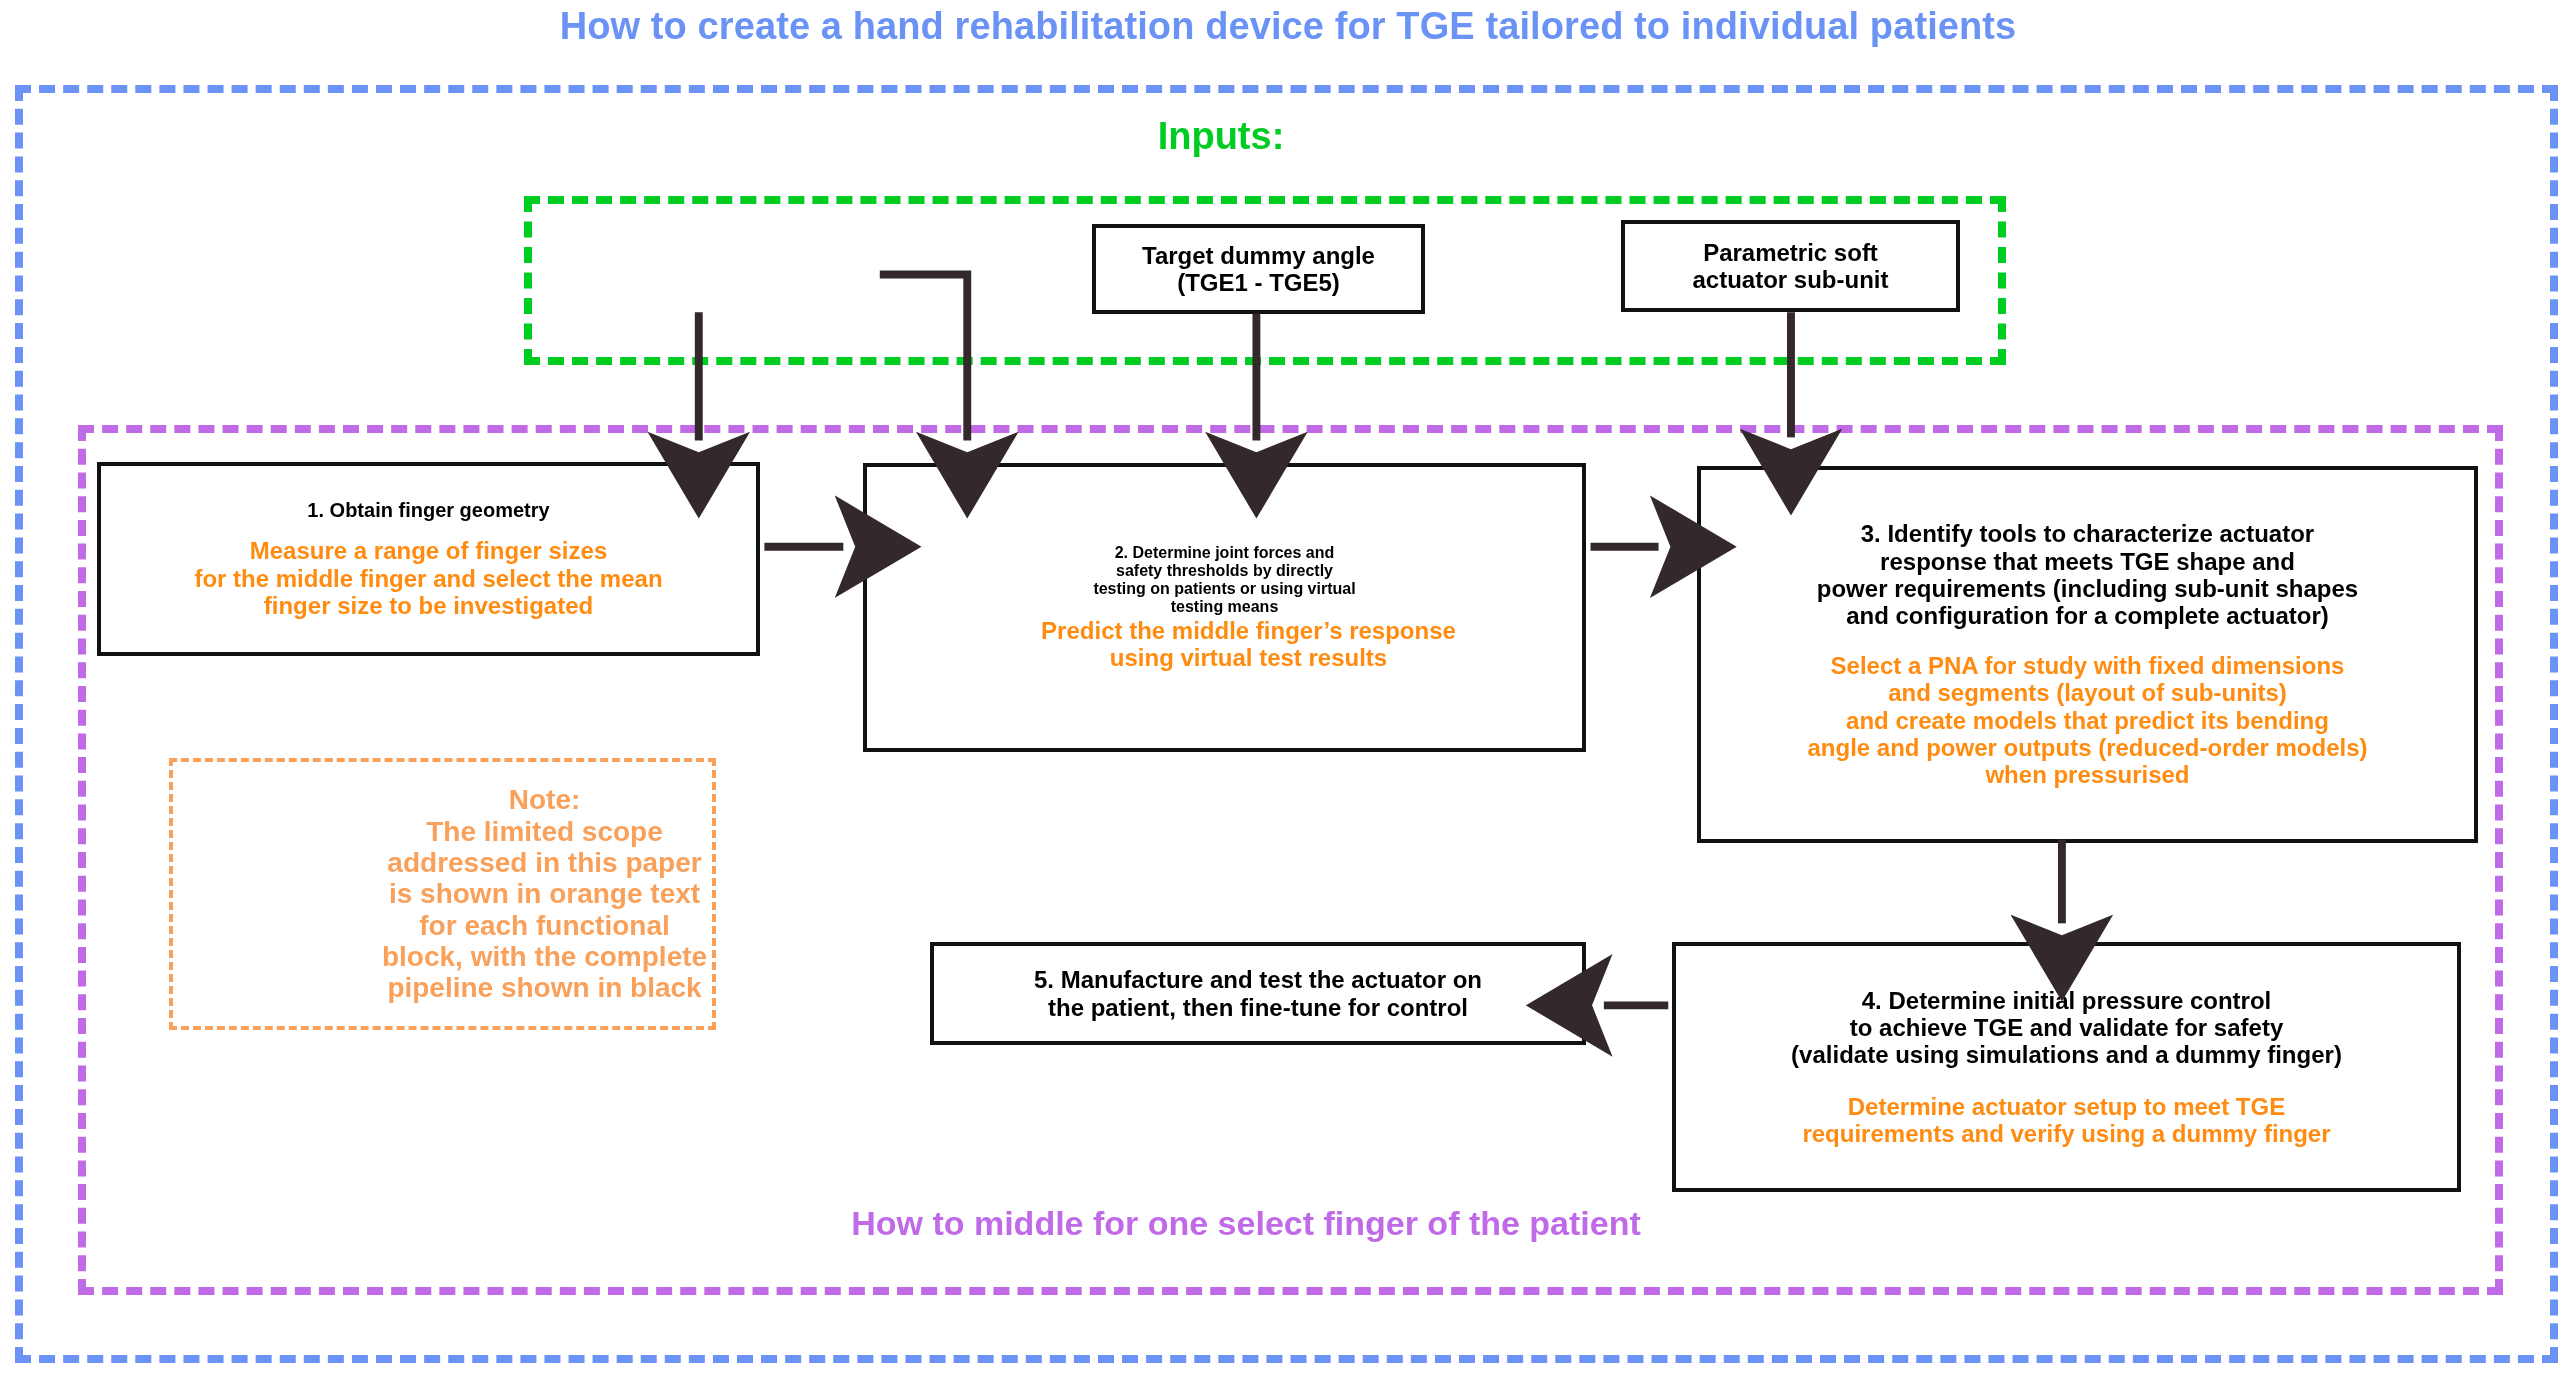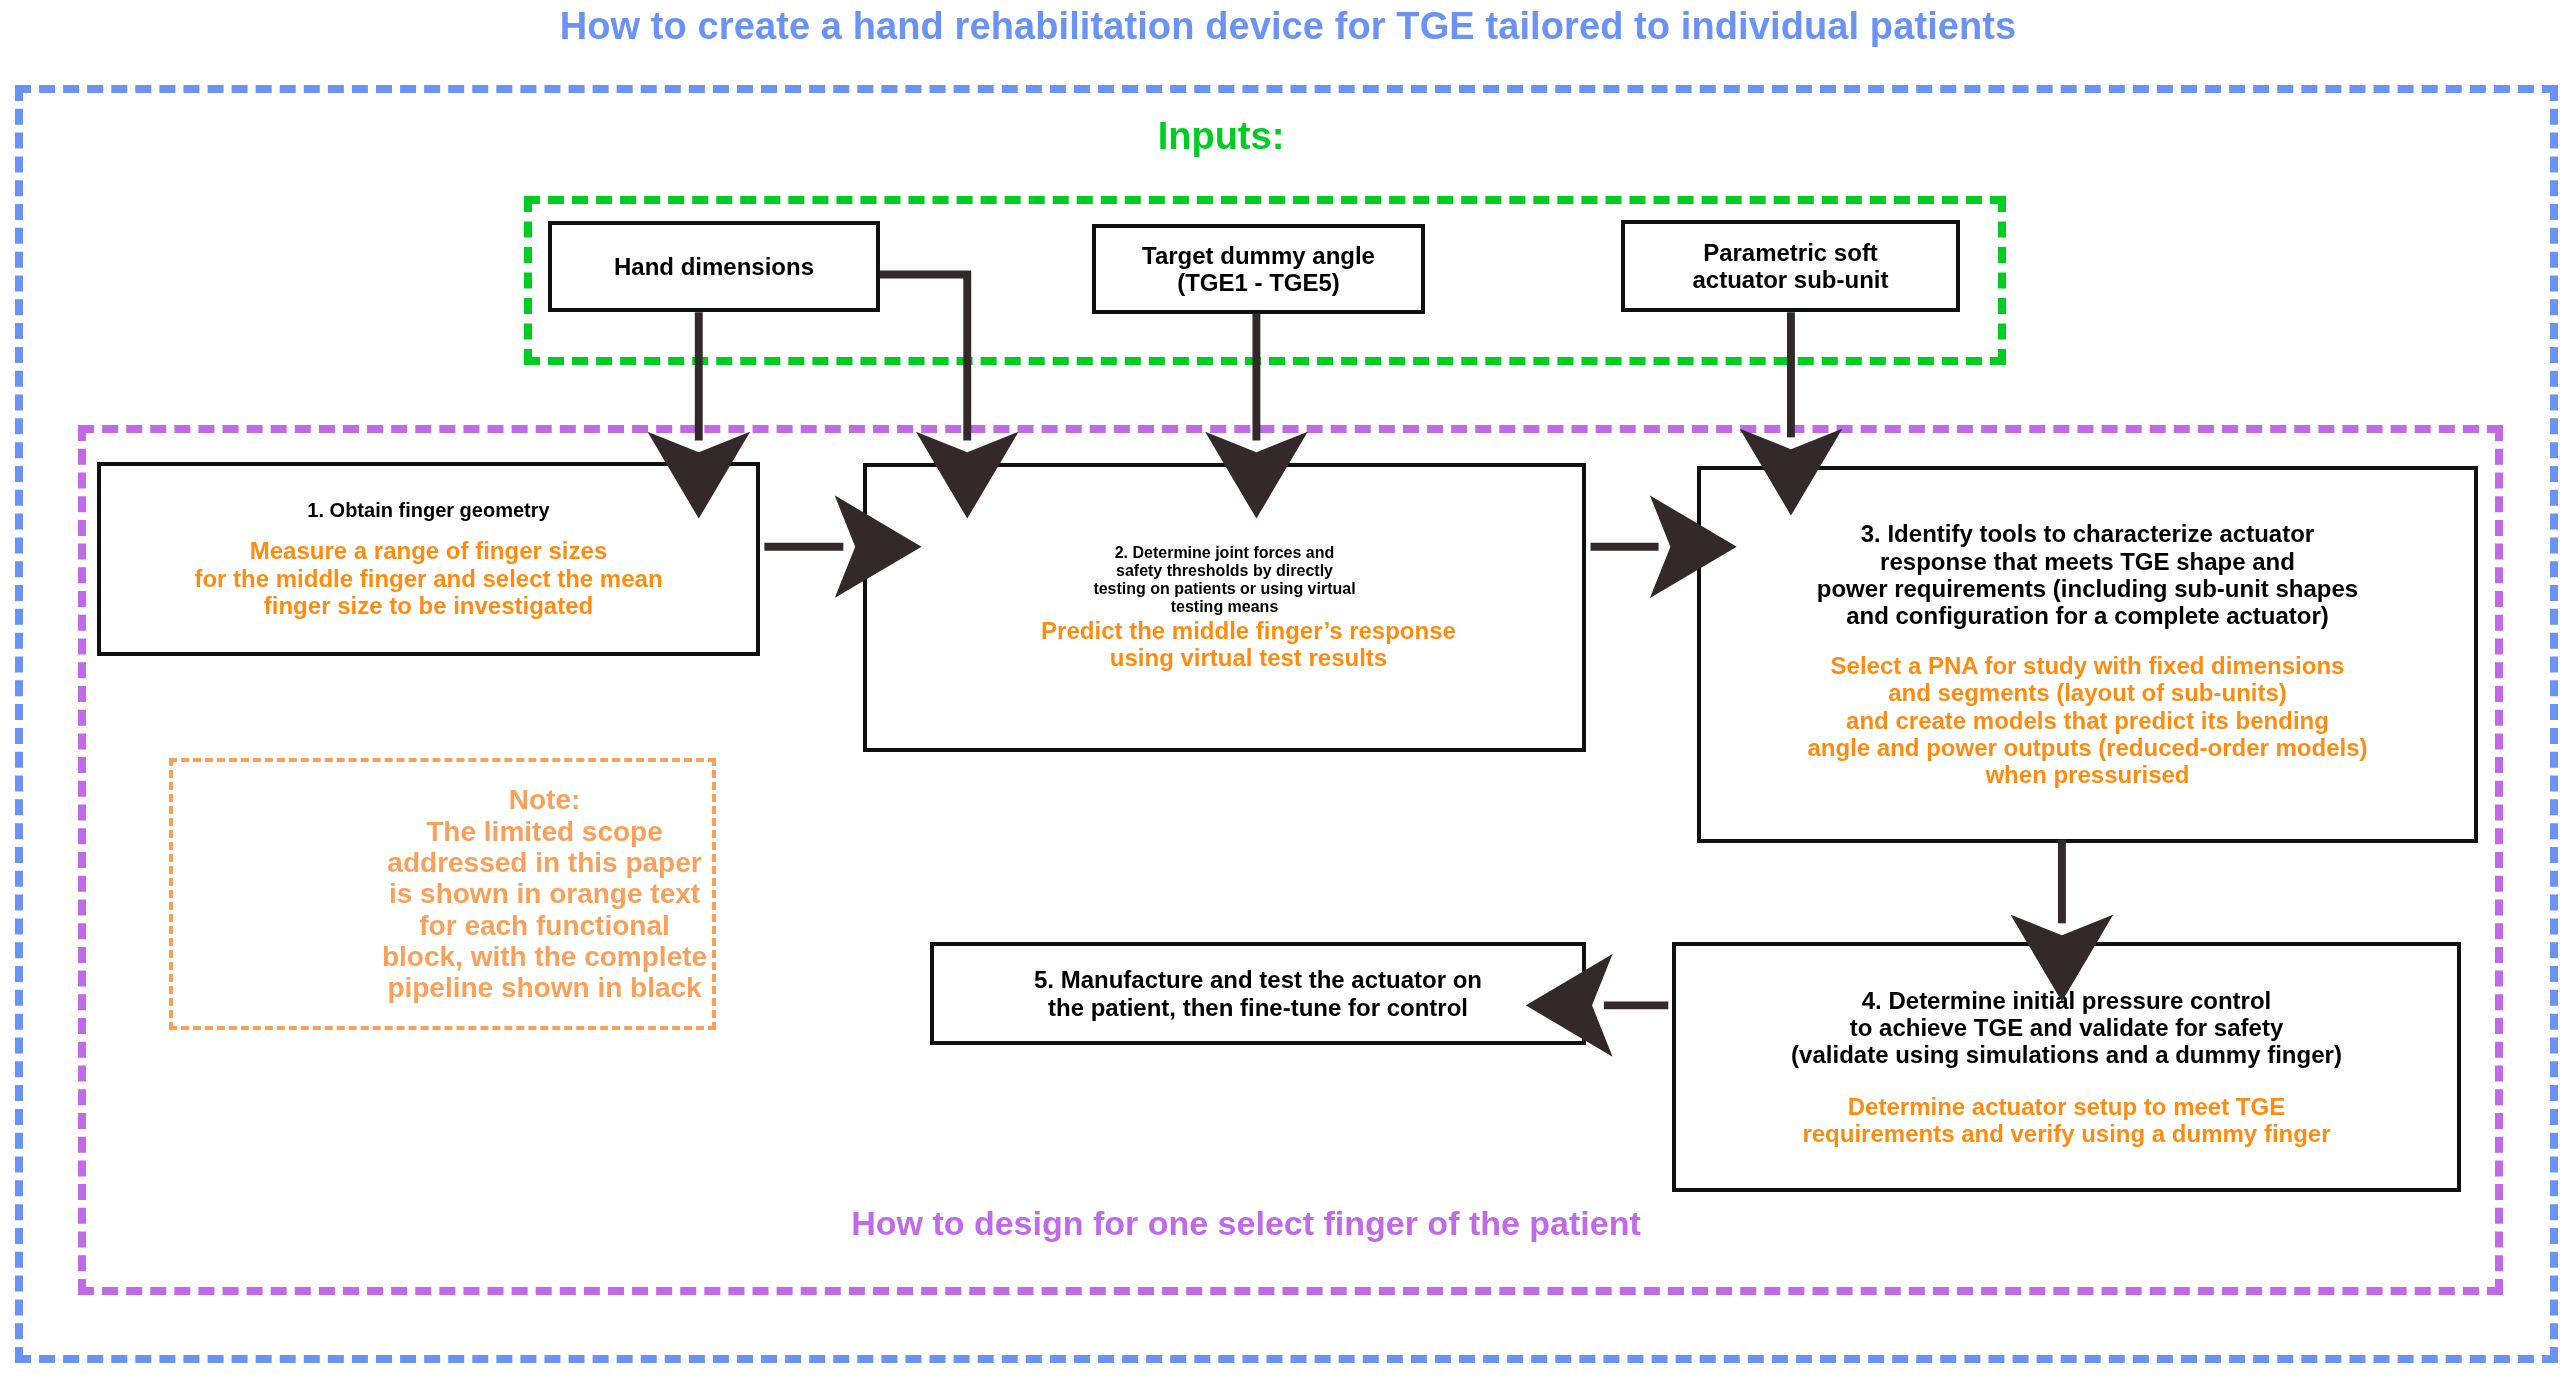--- a/index.html
+++ b/index.html
@@ -88,25 +88,22 @@
 <div id="stage">
 
   <div class="main-title">How to create a hand rehabilitation device for TGE tailored to individual patients</div>
 
   <div class="outer-blue"></div>
 
   <div class="inputs-title">Inputs:</div>
   <div class="green-box"></div>
 
   <div class="purple-box"></div>
-  <div class="purple-caption">How to design for one select finger of the patient</div>
+  <div class="purple-caption">How to middle for one select finger of the patient</div>
 
-  <div class="box" id="inp-hand">
-    <div class="b-head">Hand dimensions</div>
-  </div>
   <div class="box" id="inp-target">
     <div class="b-head" style="white-space: pre-line;">Target dummy angle
 (TGE1 - TGE5)</div>
   </div>
   <div class="box" id="inp-param">
     <div class="b-head" style="white-space: pre-line;">Parametric soft
 actuator sub-unit</div>
   </div>
 
   <div class="box" id="box1">

